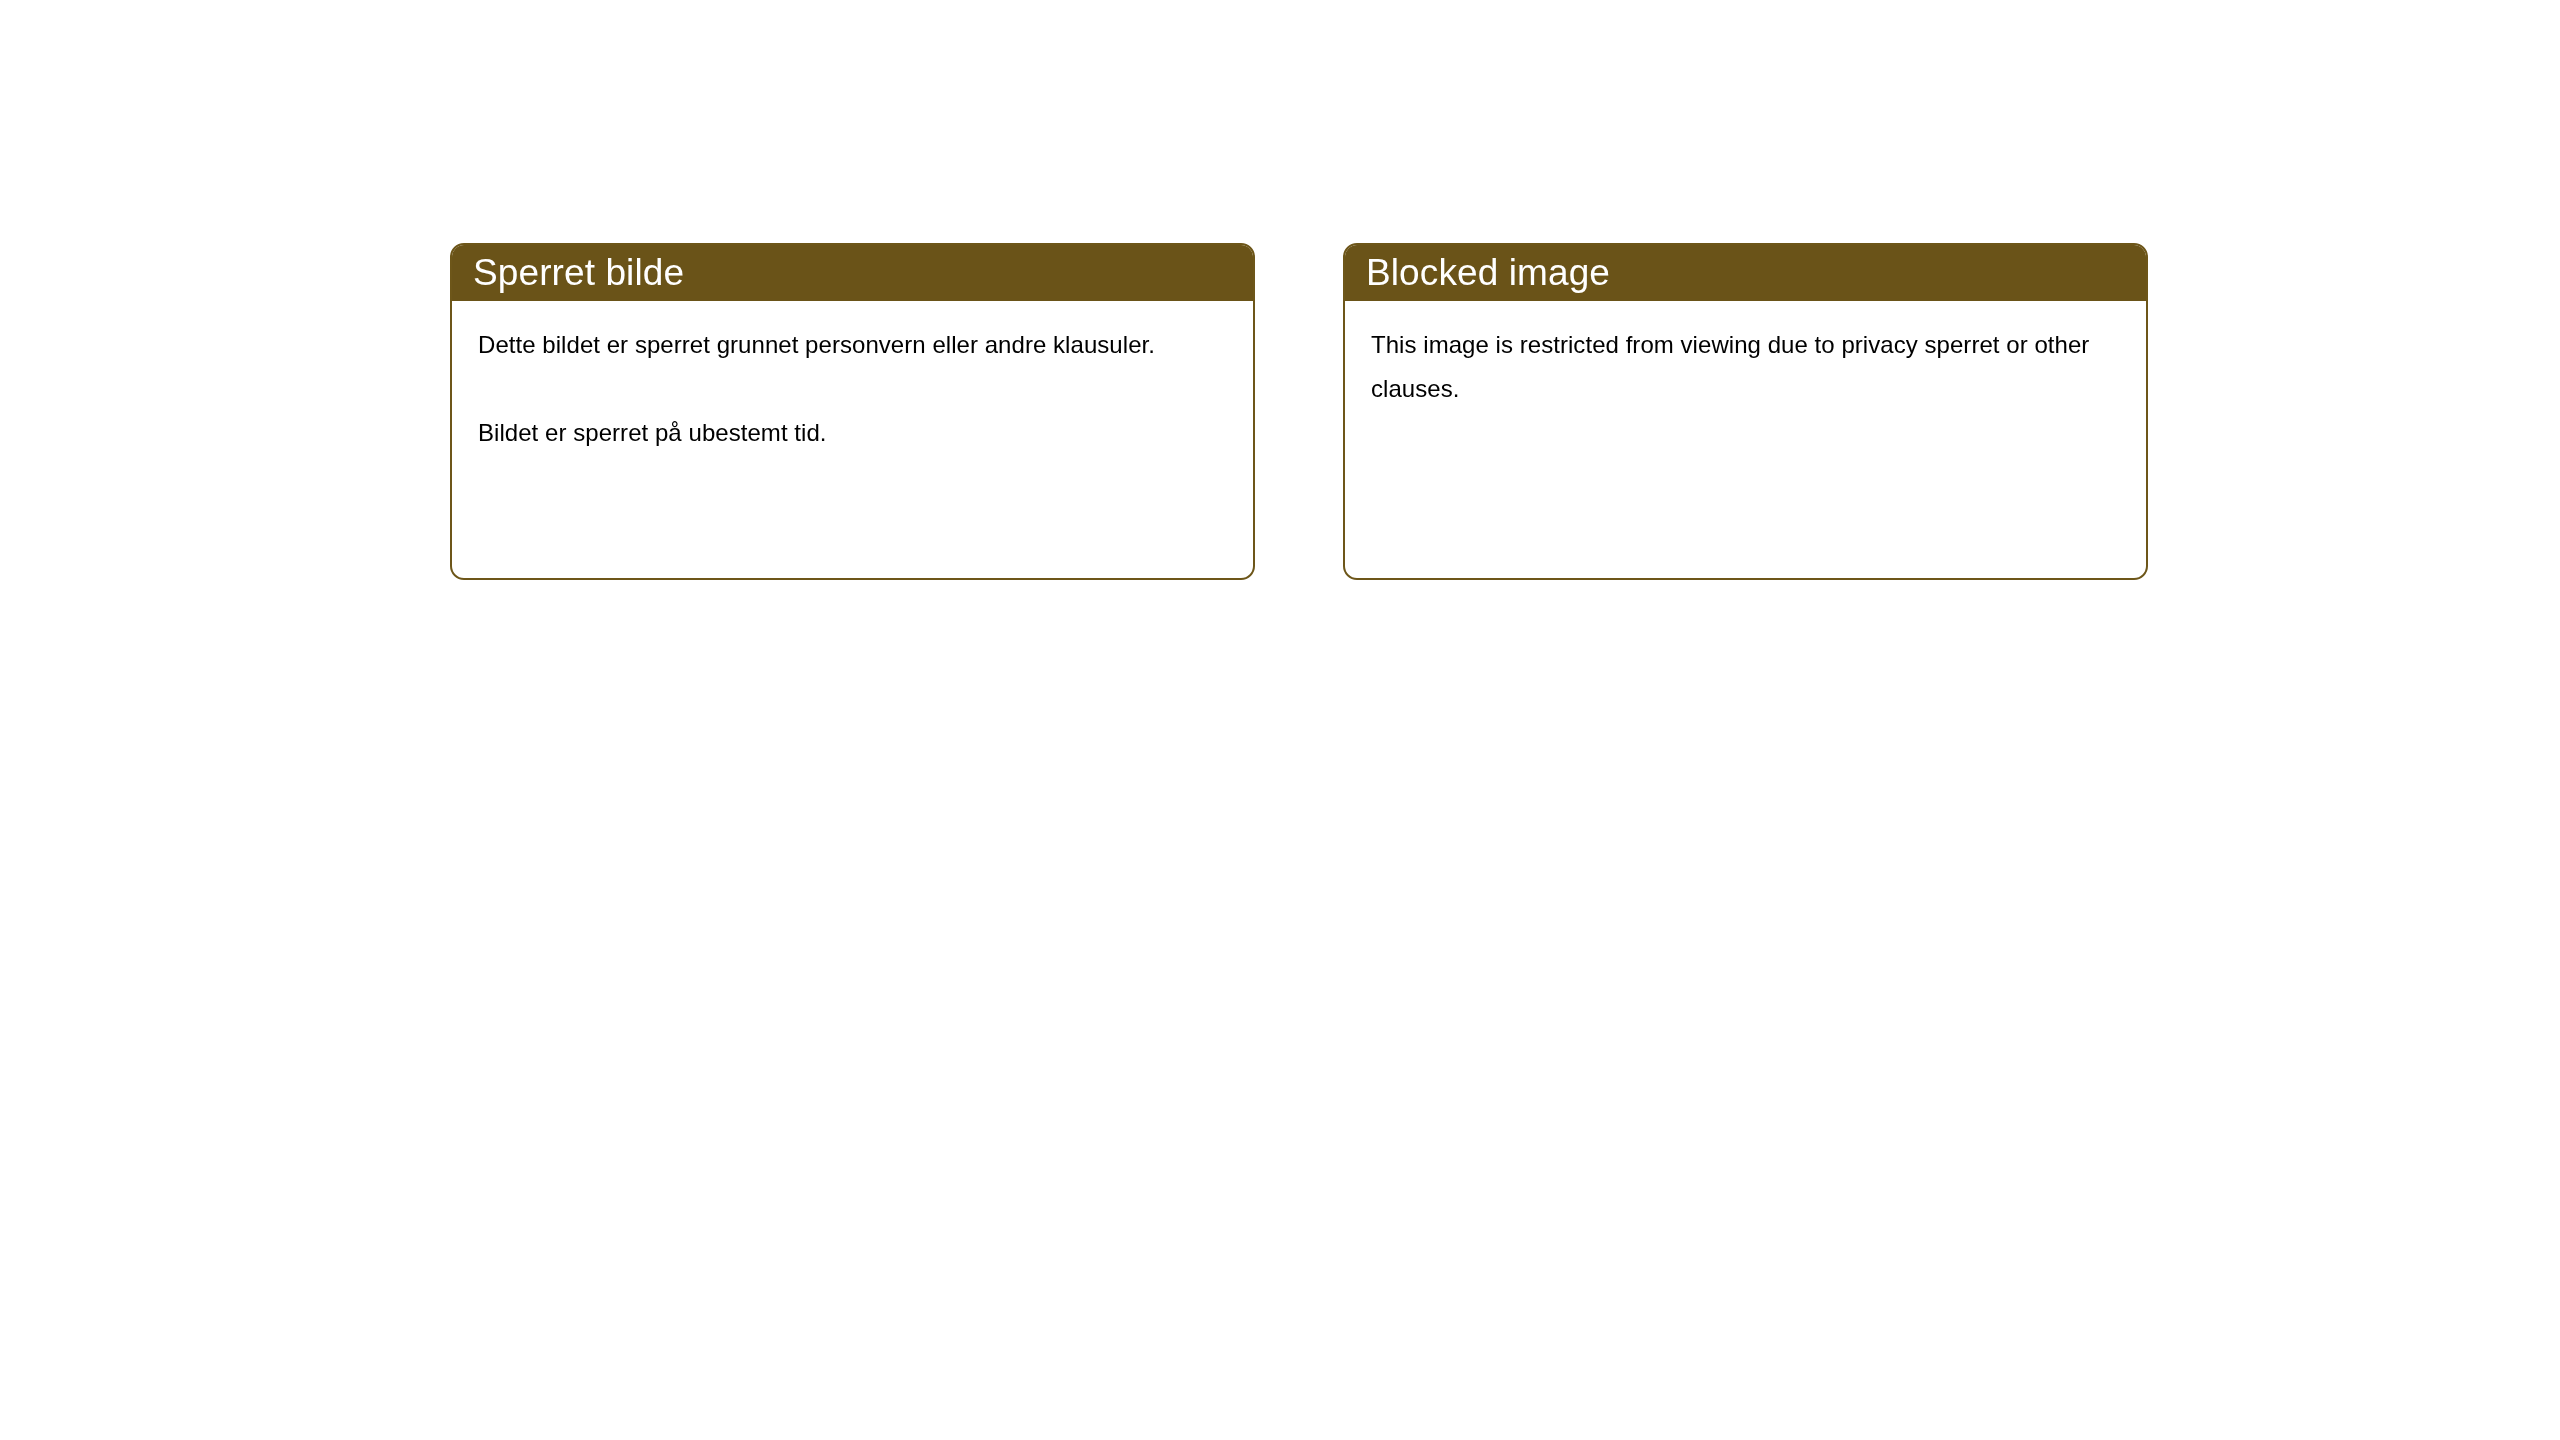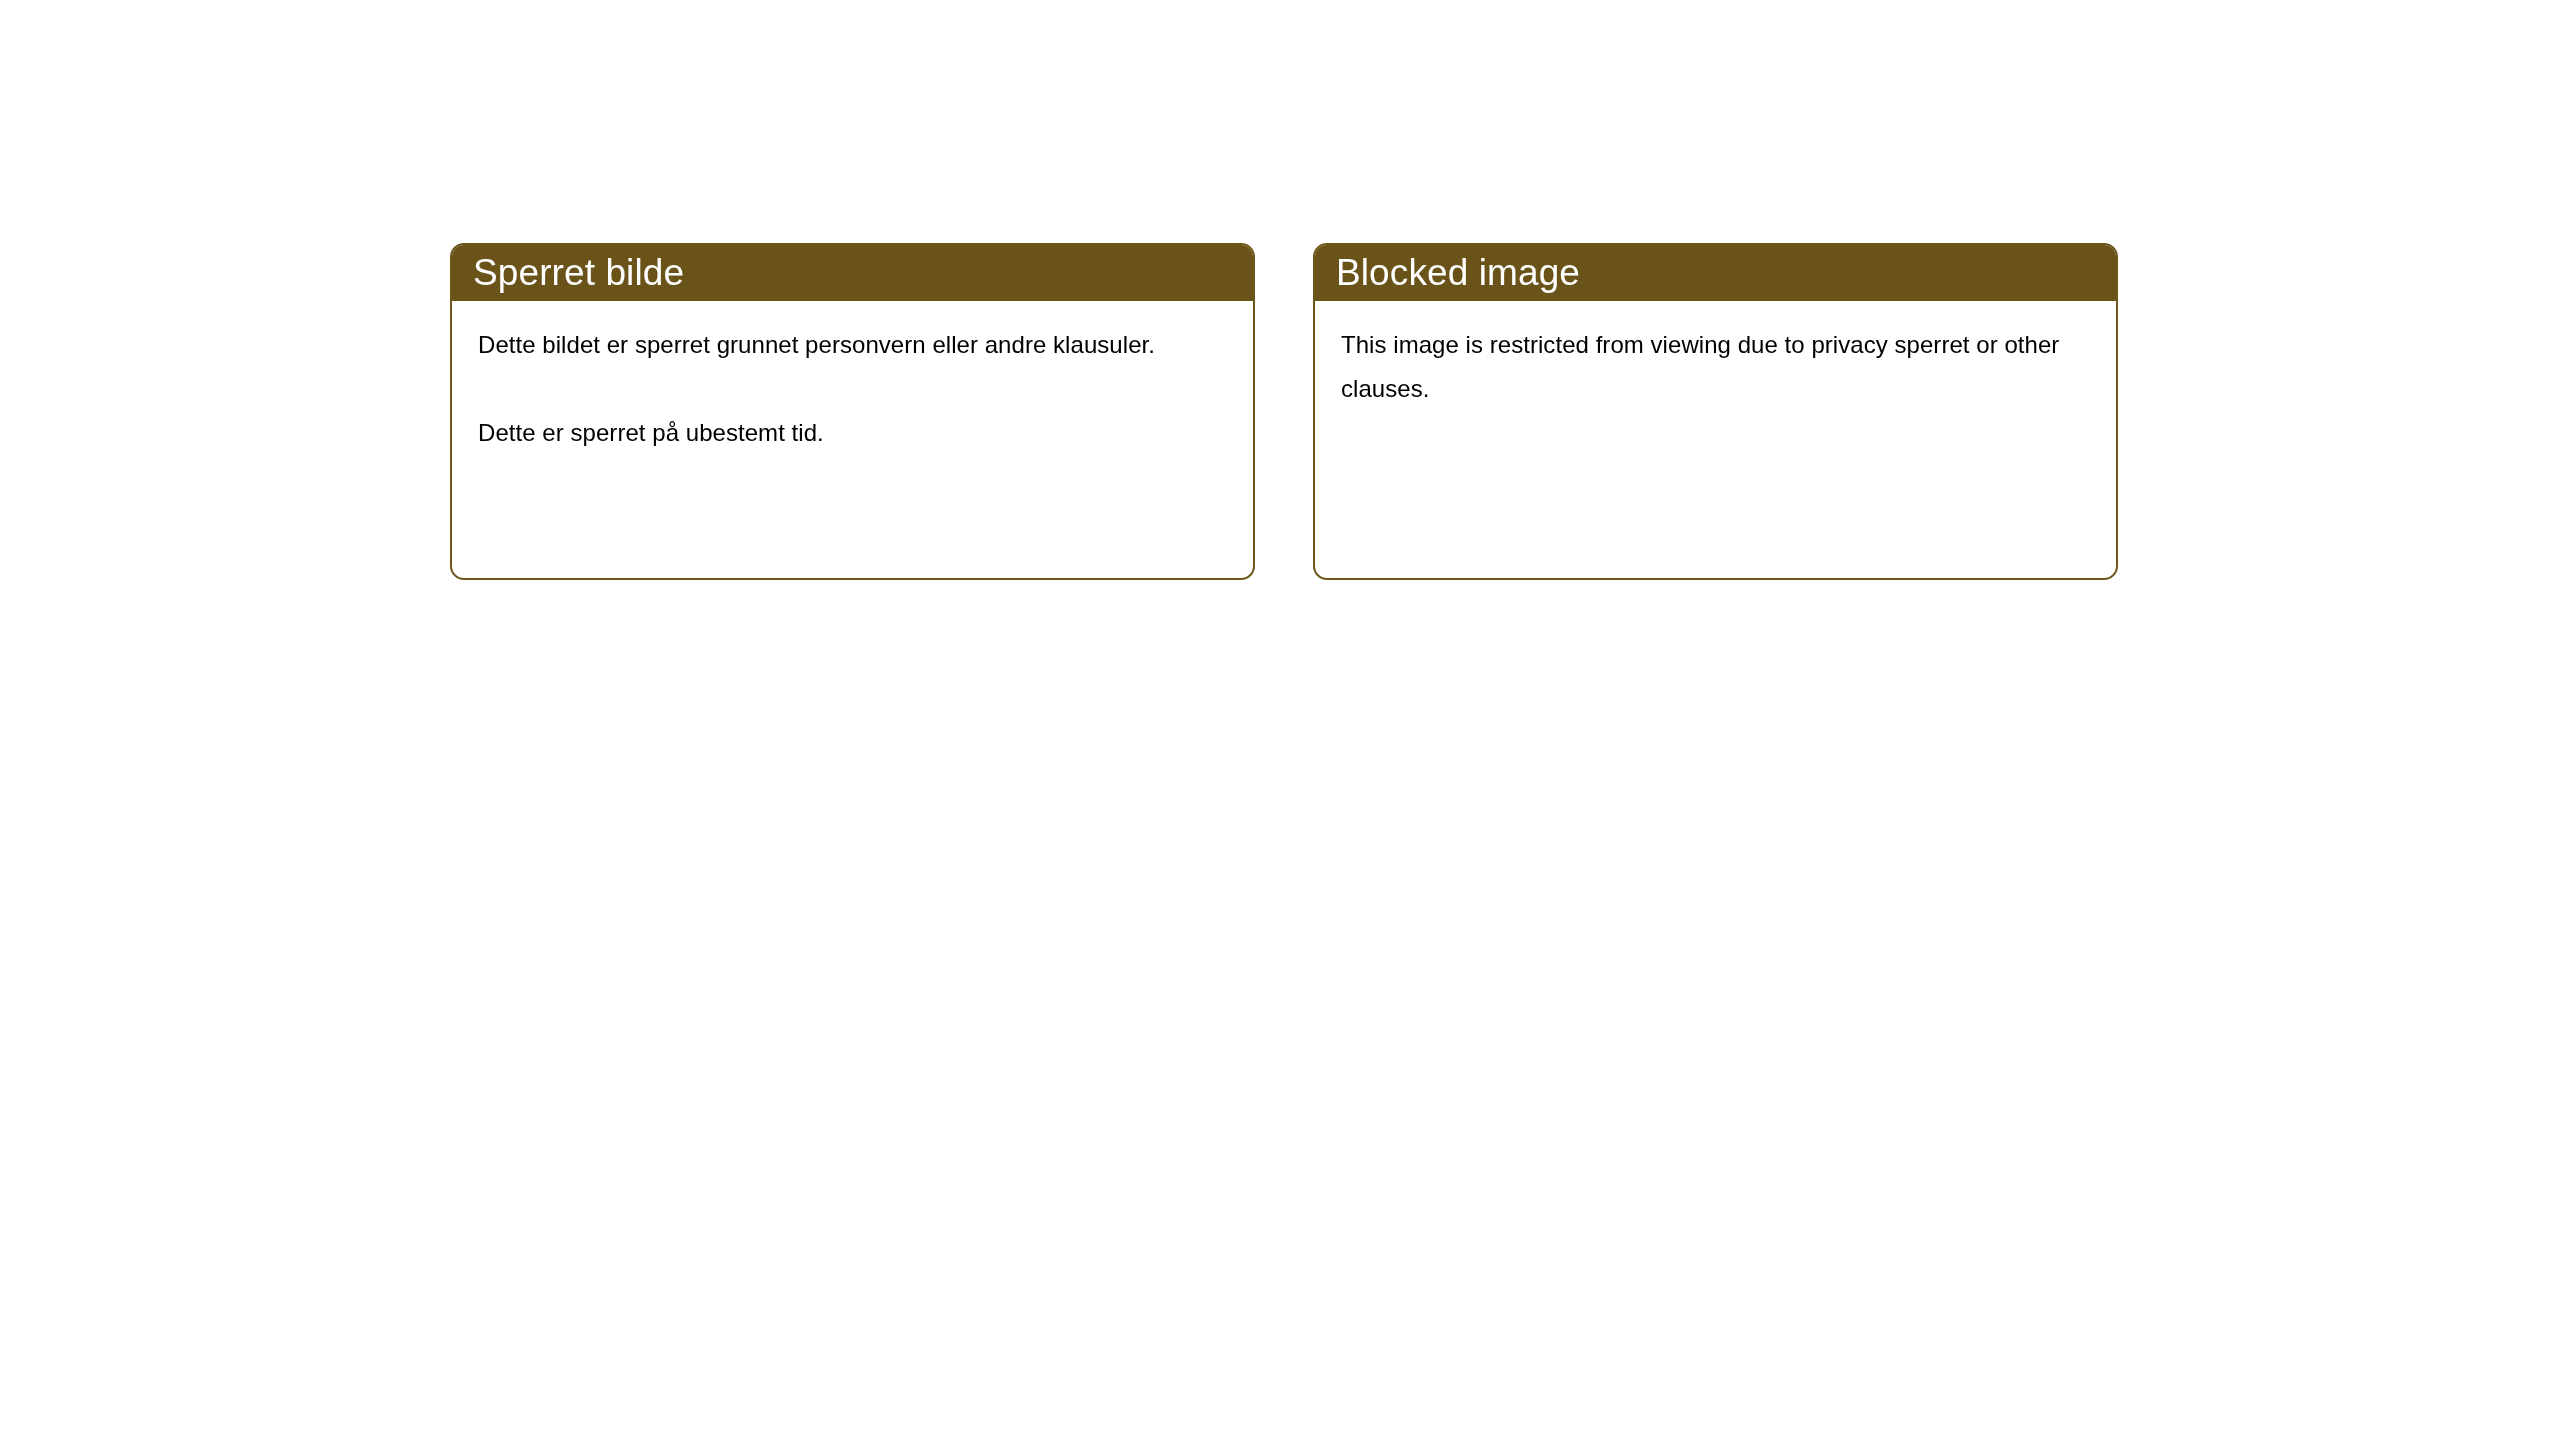--- a/index.html
+++ b/index.html
@@ -34,21 +34,21 @@
   
   #card-no {
     left: 450px;
     top: 243px;
     width: 805px;
     height: 337px;
   }
 
   
   #card-en {
-    left: 1313px;
+    left: 1343px;
     top: 243px;
     width: 805px;
     height: 337px;
   }
 
   .card-header {
     box-sizing: border-box;
     height: 58px;
     background: #6a5318;
     display: flex;
@@ -92,21 +92,21 @@
 
 <div id="page">
 
   <section class="notice-card" id="card-no">
     <div class="card-header">
       <span class="card-title">Sperret bilde</span>
     </div>
     <div class="card-body">
       <p class="card-paragraph">Dette bildet er sperret grunnet personvern eller andre klausuler.</p>
       <div class="paragraph-gap"></div>
-      <p class="card-paragraph">Dette er sperret på ubestemt tid.</p>
+      <p class="card-paragraph">Bildet er sperret på ubestemt tid.</p>
     </div>
   </section>
 
   <section class="notice-card" id="card-en">
     <div class="card-header">
       <span class="card-title">Blocked image</span>
     </div>
     <div class="card-body">
       <p class="card-paragraph">This image is restricted from viewing due to privacy sperret or other clauses.</p>
       <div class="paragraph-gap"></div>

